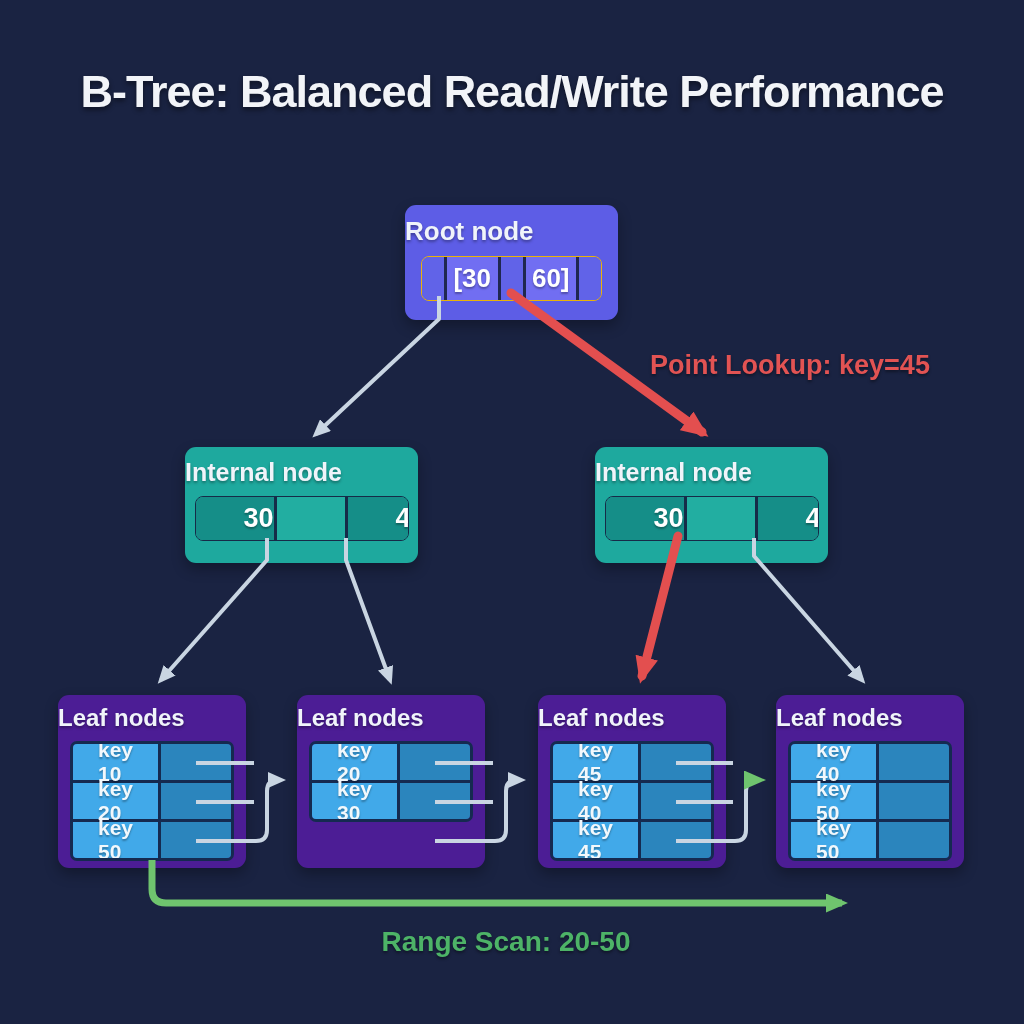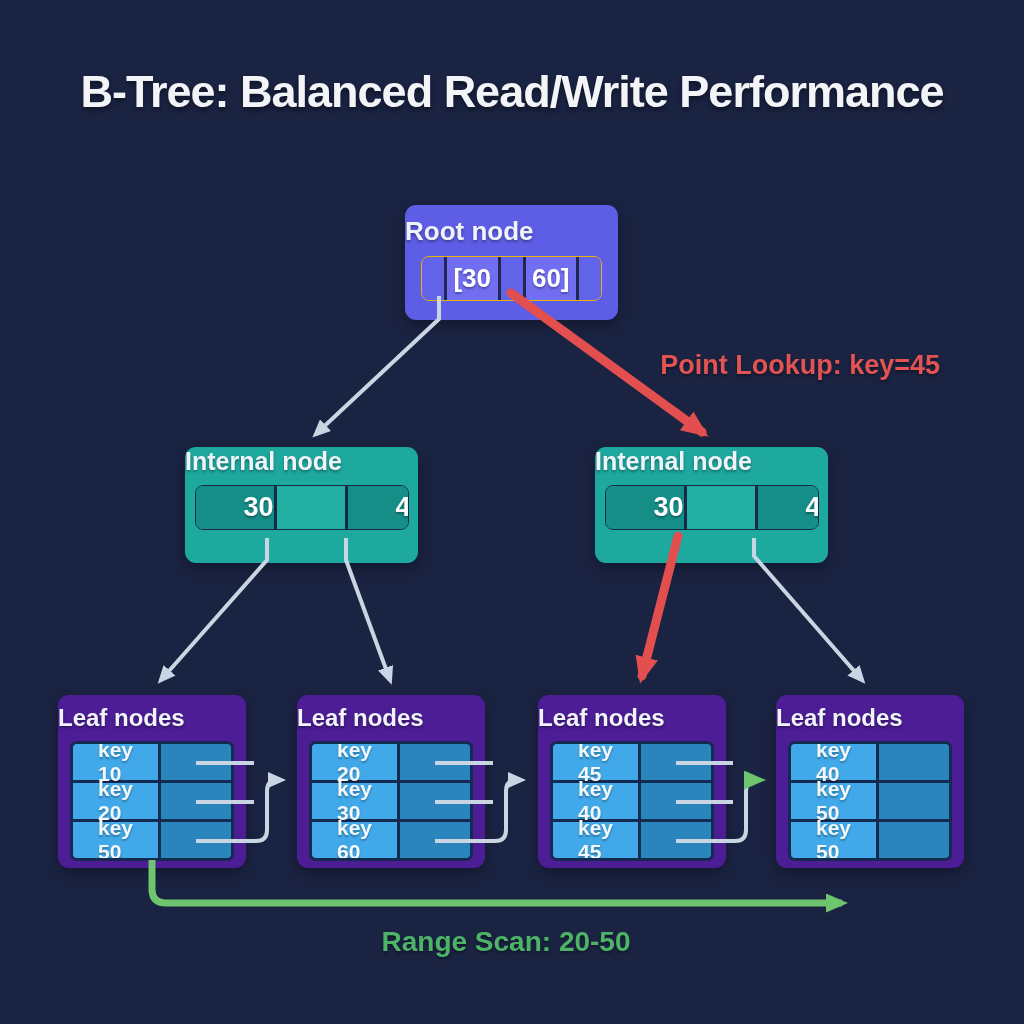--- a/index.html
+++ b/index.html
@@ -31,21 +31,21 @@
   .cell.ptr{flex:0 0 22px;background:#6163e8;}
   .cell.key{
     flex:1;background:#716ef2;color:#ffffff;font-weight:bold;font-size:26px;
     display:flex;align-items:center;justify-content:center;
     text-shadow:0 2px 2px rgba(0,0,0,.3);
   }
   
   .internal{width:233px;height:116px;background:#1ea99e;top:447px;}
   .internal-left{left:185px;}
   .internal-right{left:595px;}
-  .internal .node-title{font-size:25px;}
+  .internal .node-title{margin-top:11px;font-size:25px;}
   .internal .keyrow{width:214px;border-color:#162b48;}
   .internal .cell{border-color:#162b48;padding-left:48px;}
   .internal .cell.ptr{flex:0 0 20px;background:#22aea1;}
   .internal .cell.key{background:#158e88;font-size:27px;}
   
   .leaf{width:188px;height:173px;background:#4c1d95;top:695px;}
   .leaf .node-title{margin-top:9px;font-size:24px;}
   .leaf-table{
     margin:9px 12px 0;border:3px solid #152a50;border-radius:7px;overflow:hidden;
   }
@@ -53,21 +53,21 @@
   .leaf-row:last-child{border-bottom:none;}
   .leaf-row .kcell{
     width:56%;background:#41a9e9;border-right:3px solid #152a50;box-sizing:border-box;
     color:#f2f8fc;font-weight:bold;font-size:21px;
     display:flex;align-items:center;padding-left:25px;
     text-shadow:0 2px 2px rgba(0,0,0,.3);
   }
   .leaf-row .vcell{flex:1;background:#2b85bd;}
   
   .annot{position:absolute;font-weight:bold;text-shadow:0 2px 3px rgba(0,0,0,.4);z-index:6;}
-  .annot-red{left:640px;top:350px;width:300px;text-align:right;color:#e25353;font-size:27px;}
+  .annot-red{left:640px;top:350px;width:300px;text-align:center;color:#e25353;font-size:27px;}
   .annot-green{left:0;top:926px;width:1012px;text-align:center;color:#4db367;font-size:28px;}
   
   .arrows{position:absolute;left:0;top:0;z-index:20;pointer-events:none;}
 </style>
 </head>
 <body>
 
 <div class="canvas">
 
   <div class="title">B-Tree: Balanced Read/Write Performance</div>
@@ -125,24 +125,20 @@
 
   <div class="node leaf" style="left:297px;">
     <div class="node-title">Leaf nodes</div>
     <div class="leaf-table">
       <div class="leaf-row">
         <div class="kcell">key 20</div>
         <div class="vcell"></div>
       </div>
       <div class="leaf-row">
         <div class="kcell">key 30</div>
-        <div class="vcell"></div>
-      </div>
-      <div class="leaf-row">
-        <div class="kcell">key 60</div>
         <div class="vcell"></div>
       </div>
     </div>
   </div>
 
   <div class="node leaf" style="left:538px;">
     <div class="node-title">Leaf nodes</div>
     <div class="leaf-table">
       <div class="leaf-row">
         <div class="kcell">key 45</div>

